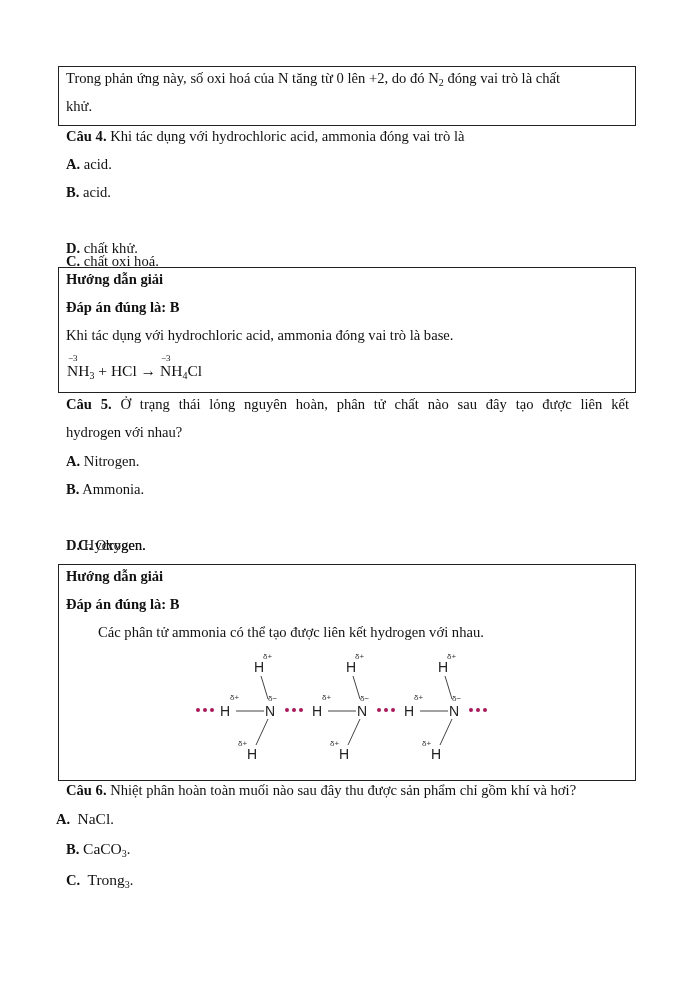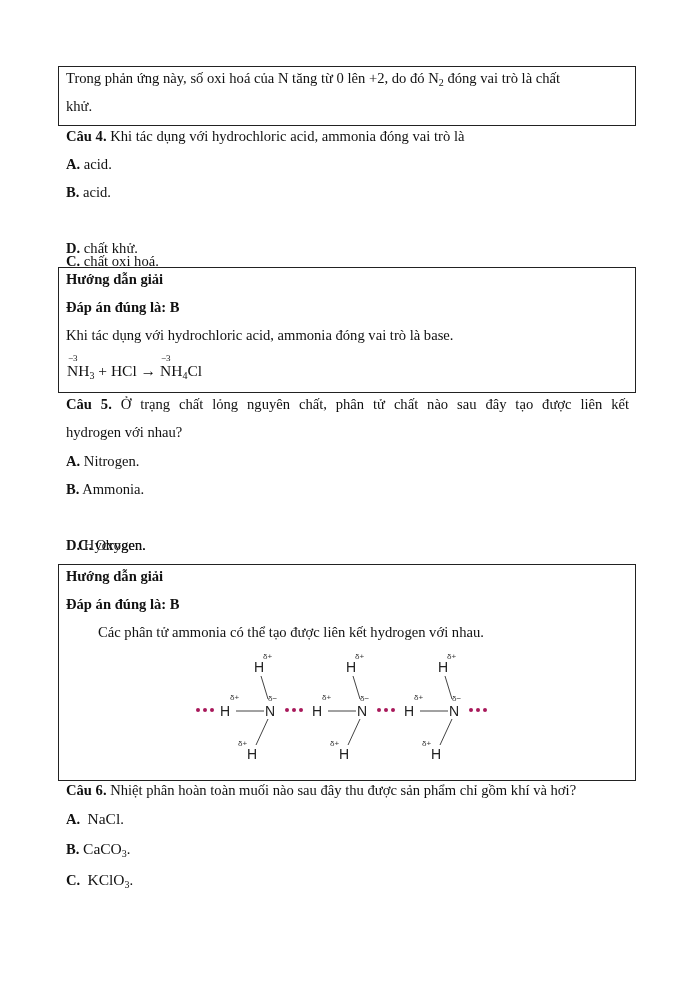--- a/index.html
+++ b/index.html
@@ -37,21 +37,21 @@
 
 <div class="box" style="left:58px; top:267px; width:578px; height:126px;"></div>
 <div class="abs" style="left:66px; top:271px;"><b>Hướng dẫn giải</b></div>
 <div class="abs" style="left:66px; top:299px;"><b>Đáp án đúng là: B</b></div>
 <div class="abs" style="left:66px; top:327px;">Khi tác dụng với hydrochloric acid, ammonia đóng vai trò là base.</div>
 <div class="abs chem" style="left:67px; top:362px;">
   <span class="ox"><span class="sup">−3</span><span>N</span></span><span>H</span><span class="sub">3</span><span> + HCl → </span><span class="ox"><span class="sup">−3</span><span>N</span></span><span>H</span><span class="sub">4</span><span>Cl</span>
 </div>
 
 <div class="abs just" style="left:66px; top:396px; width:563px;">
-  <b>Câu 5.</b><span> Ở trạng chất lỏng nguyên chất, phân tử chất nào sau đây tạo được liên kết</span>
+  <b>Câu 5.</b><span> Ở trạng thái lỏng nguyên hoàn, phân tử chất nào sau đây tạo được liên kết</span>
 </div>
 <div class="abs" style="left:66px; top:424px;">hydrogen với nhau?</div>
 <div class="abs" style="left:66px; top:453px;"><b>A.</b><span> Nitrogen.</span></div>
 <div class="abs" style="left:66px; top:481px;"><b>B.</b><span> Ammonia.</span></div>
 <div class="abs" style="left:78px; top:509px;margin-top:28px;"><b>C.</b><span> Oxygen.</span></div>
 <div class="abs" style="left:66px; top:537px;"><b>D.</b><span> Hydrogen.</span></div>
 
 <div class="box" style="left:58px; top:564px; width:578px; height:217px;"></div>
 <div class="abs" style="left:66px; top:568px;"><b>Hướng dẫn giải</b></div>
 <div class="abs" style="left:66px; top:596px;"><b>Đáp án đúng là: B</b></div>
@@ -101,21 +101,21 @@
     <text x="232" y="101" font-size="8" fill="#333">δ+</text>
     <line x1="250" y1="100" x2="262" y2="74" stroke="#444" stroke-width="1"></line>
     <circle cx="281" cy="65" r="2" fill="#a8185a"></circle>
     <circle cx="288" cy="65" r="2" fill="#a8185a"></circle>
     <circle cx="295" cy="65" r="2" fill="#a8185a"></circle>
   </svg>
 
 <div class="abs" style="left:66px; top:782px;">
   <b>Câu 6.</b><span> Nhiệt phân hoàn toàn muối nào sau đây thu được sản phẩm chỉ gồm khí và hơi?</span>
 </div>
-<div class="abs" style="left:66px; top:810px;">
+<div class="abs" style="left:56px; top:810px;">
   <b>A.</b>&nbsp;&nbsp;<span class="chem">NaCl</span><span class="sub"></span><span>.</span>
 </div>
 <div class="abs" style="left:66px; top:840px;text-align:right;">
   <b>B.</b>&nbsp;<span class="chem">CaCO</span><span class="sub">3</span><span>.</span>
 </div>
 <div class="abs" style="left:66px; top:871px;">
-  <b>C.</b>&nbsp;&nbsp;<span class="chem">KClO</span><span class="sub">3</span><span>.</span>
+  <b>C.</b>&nbsp;&nbsp;<span class="chem">Trong</span><span class="sub">3</span><span>.</span>
 </div>
 
 </body></html>

